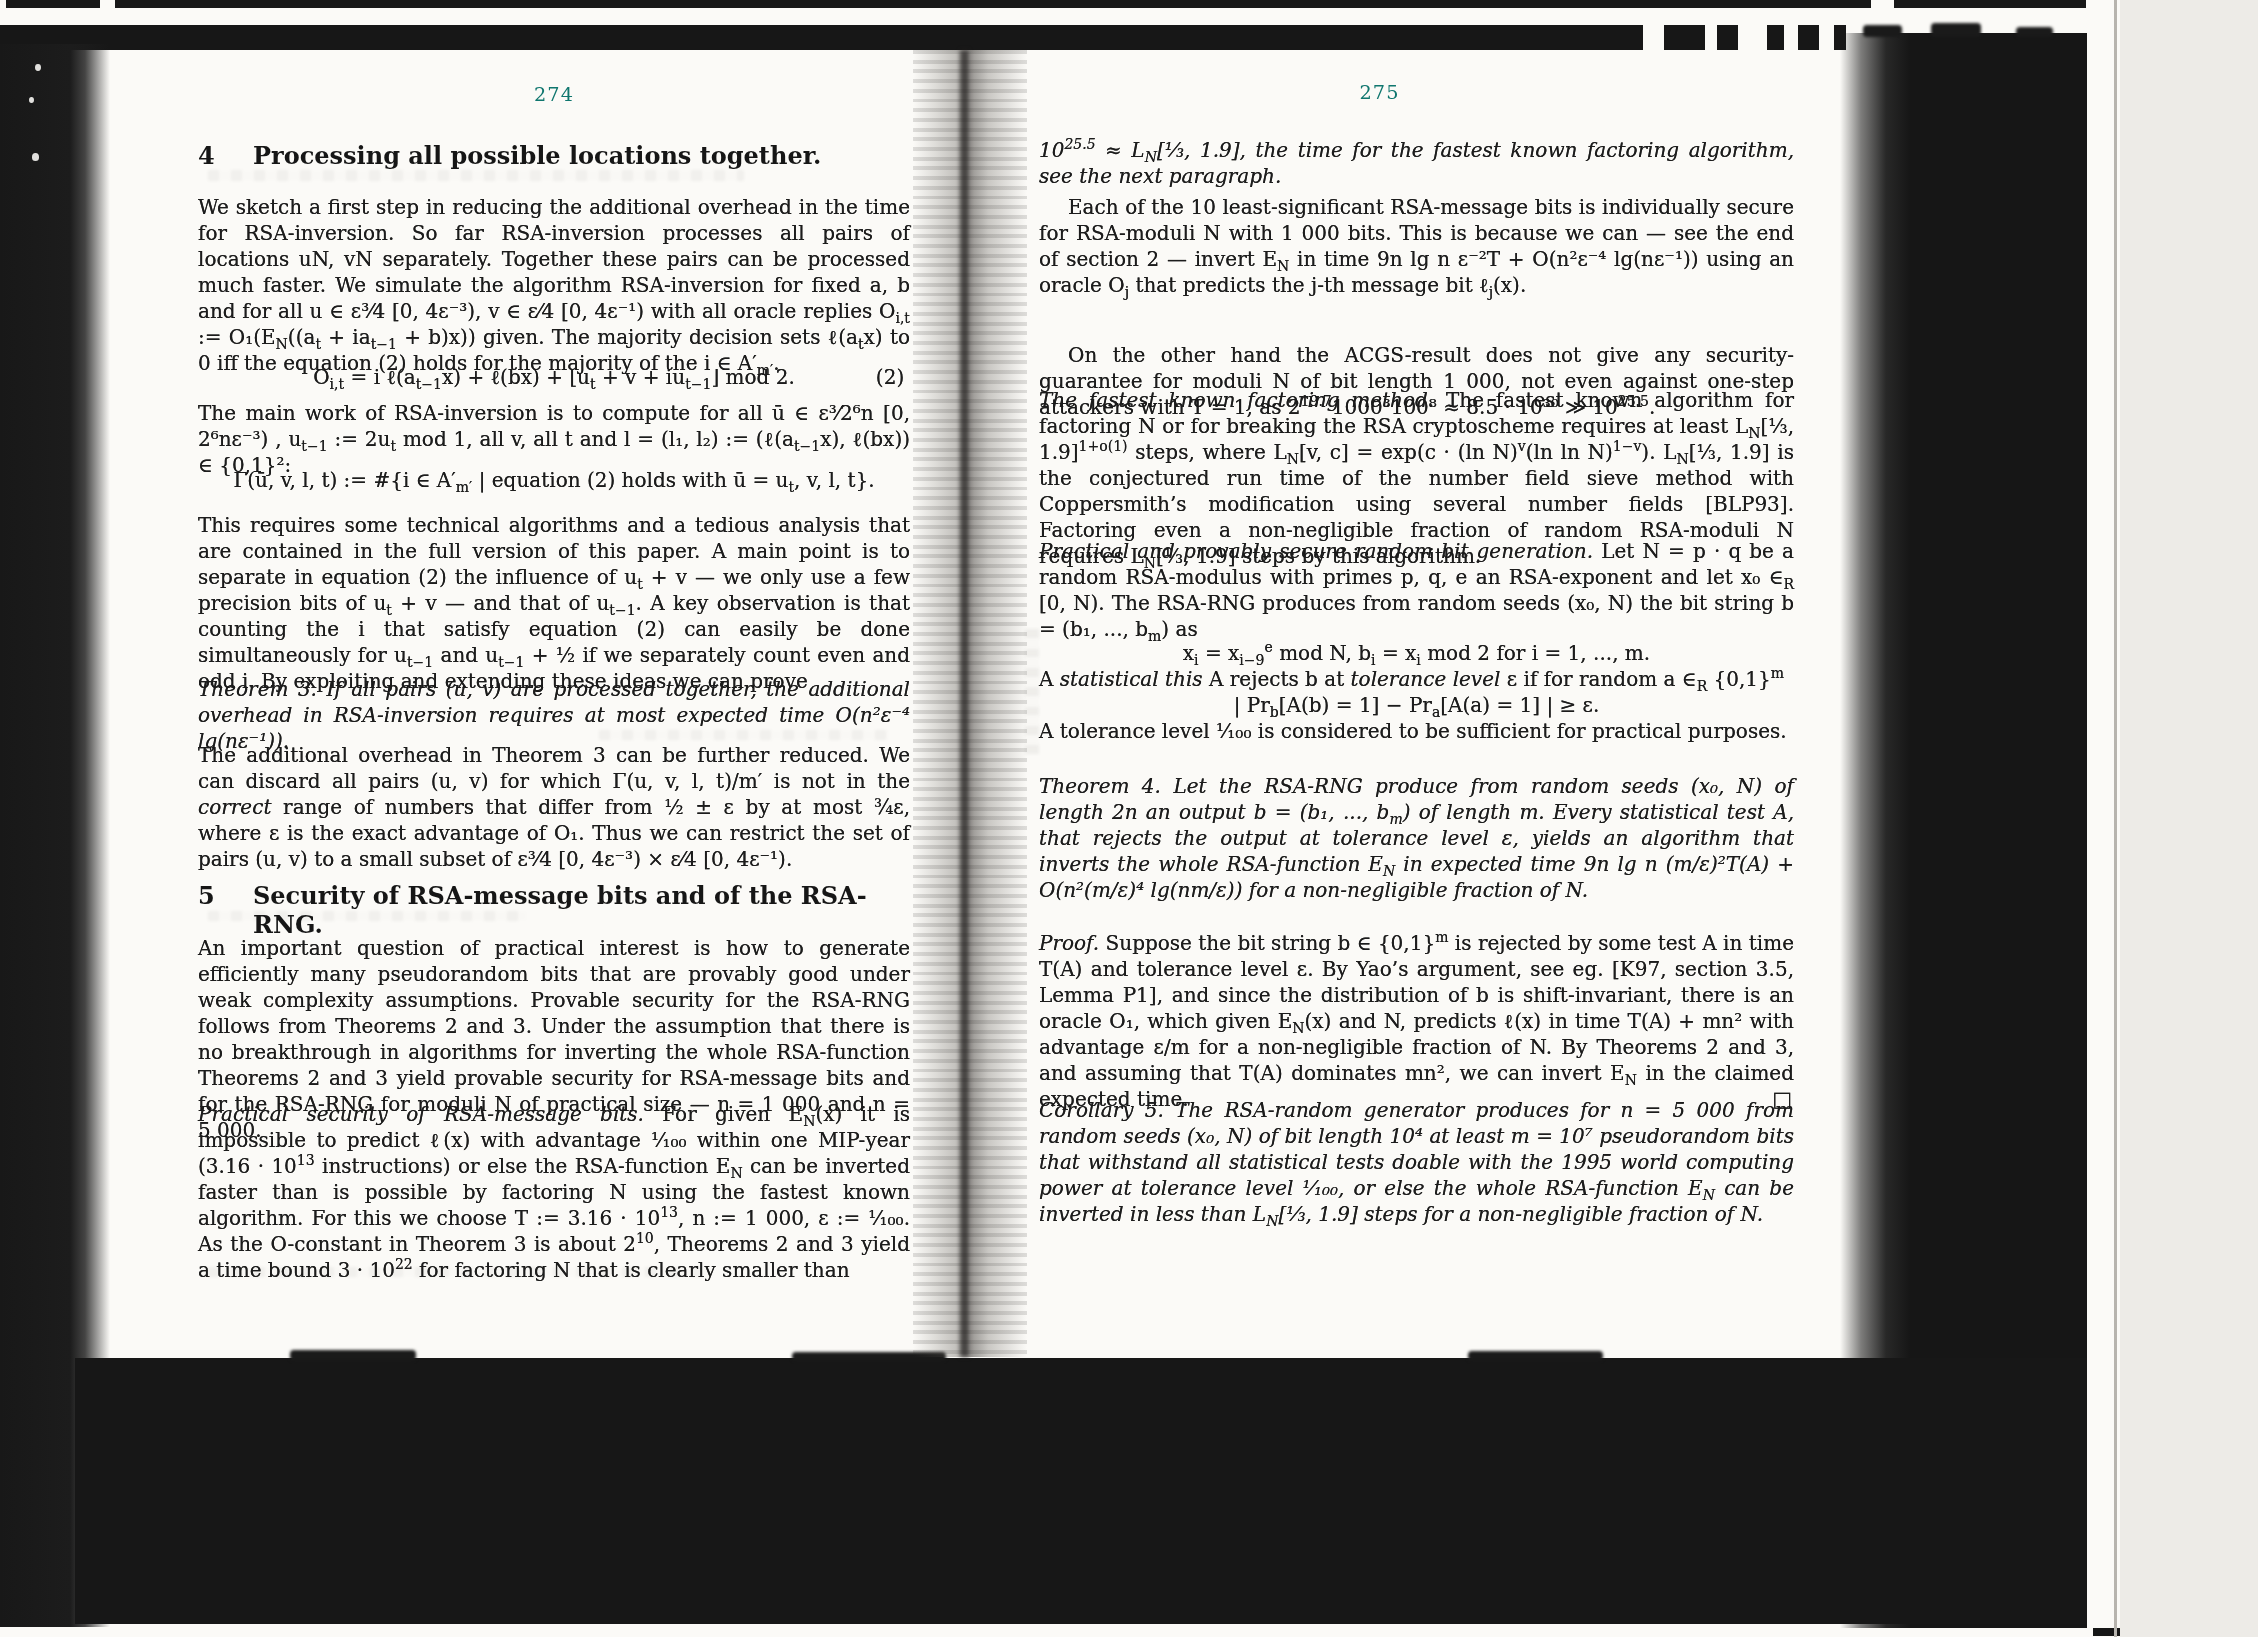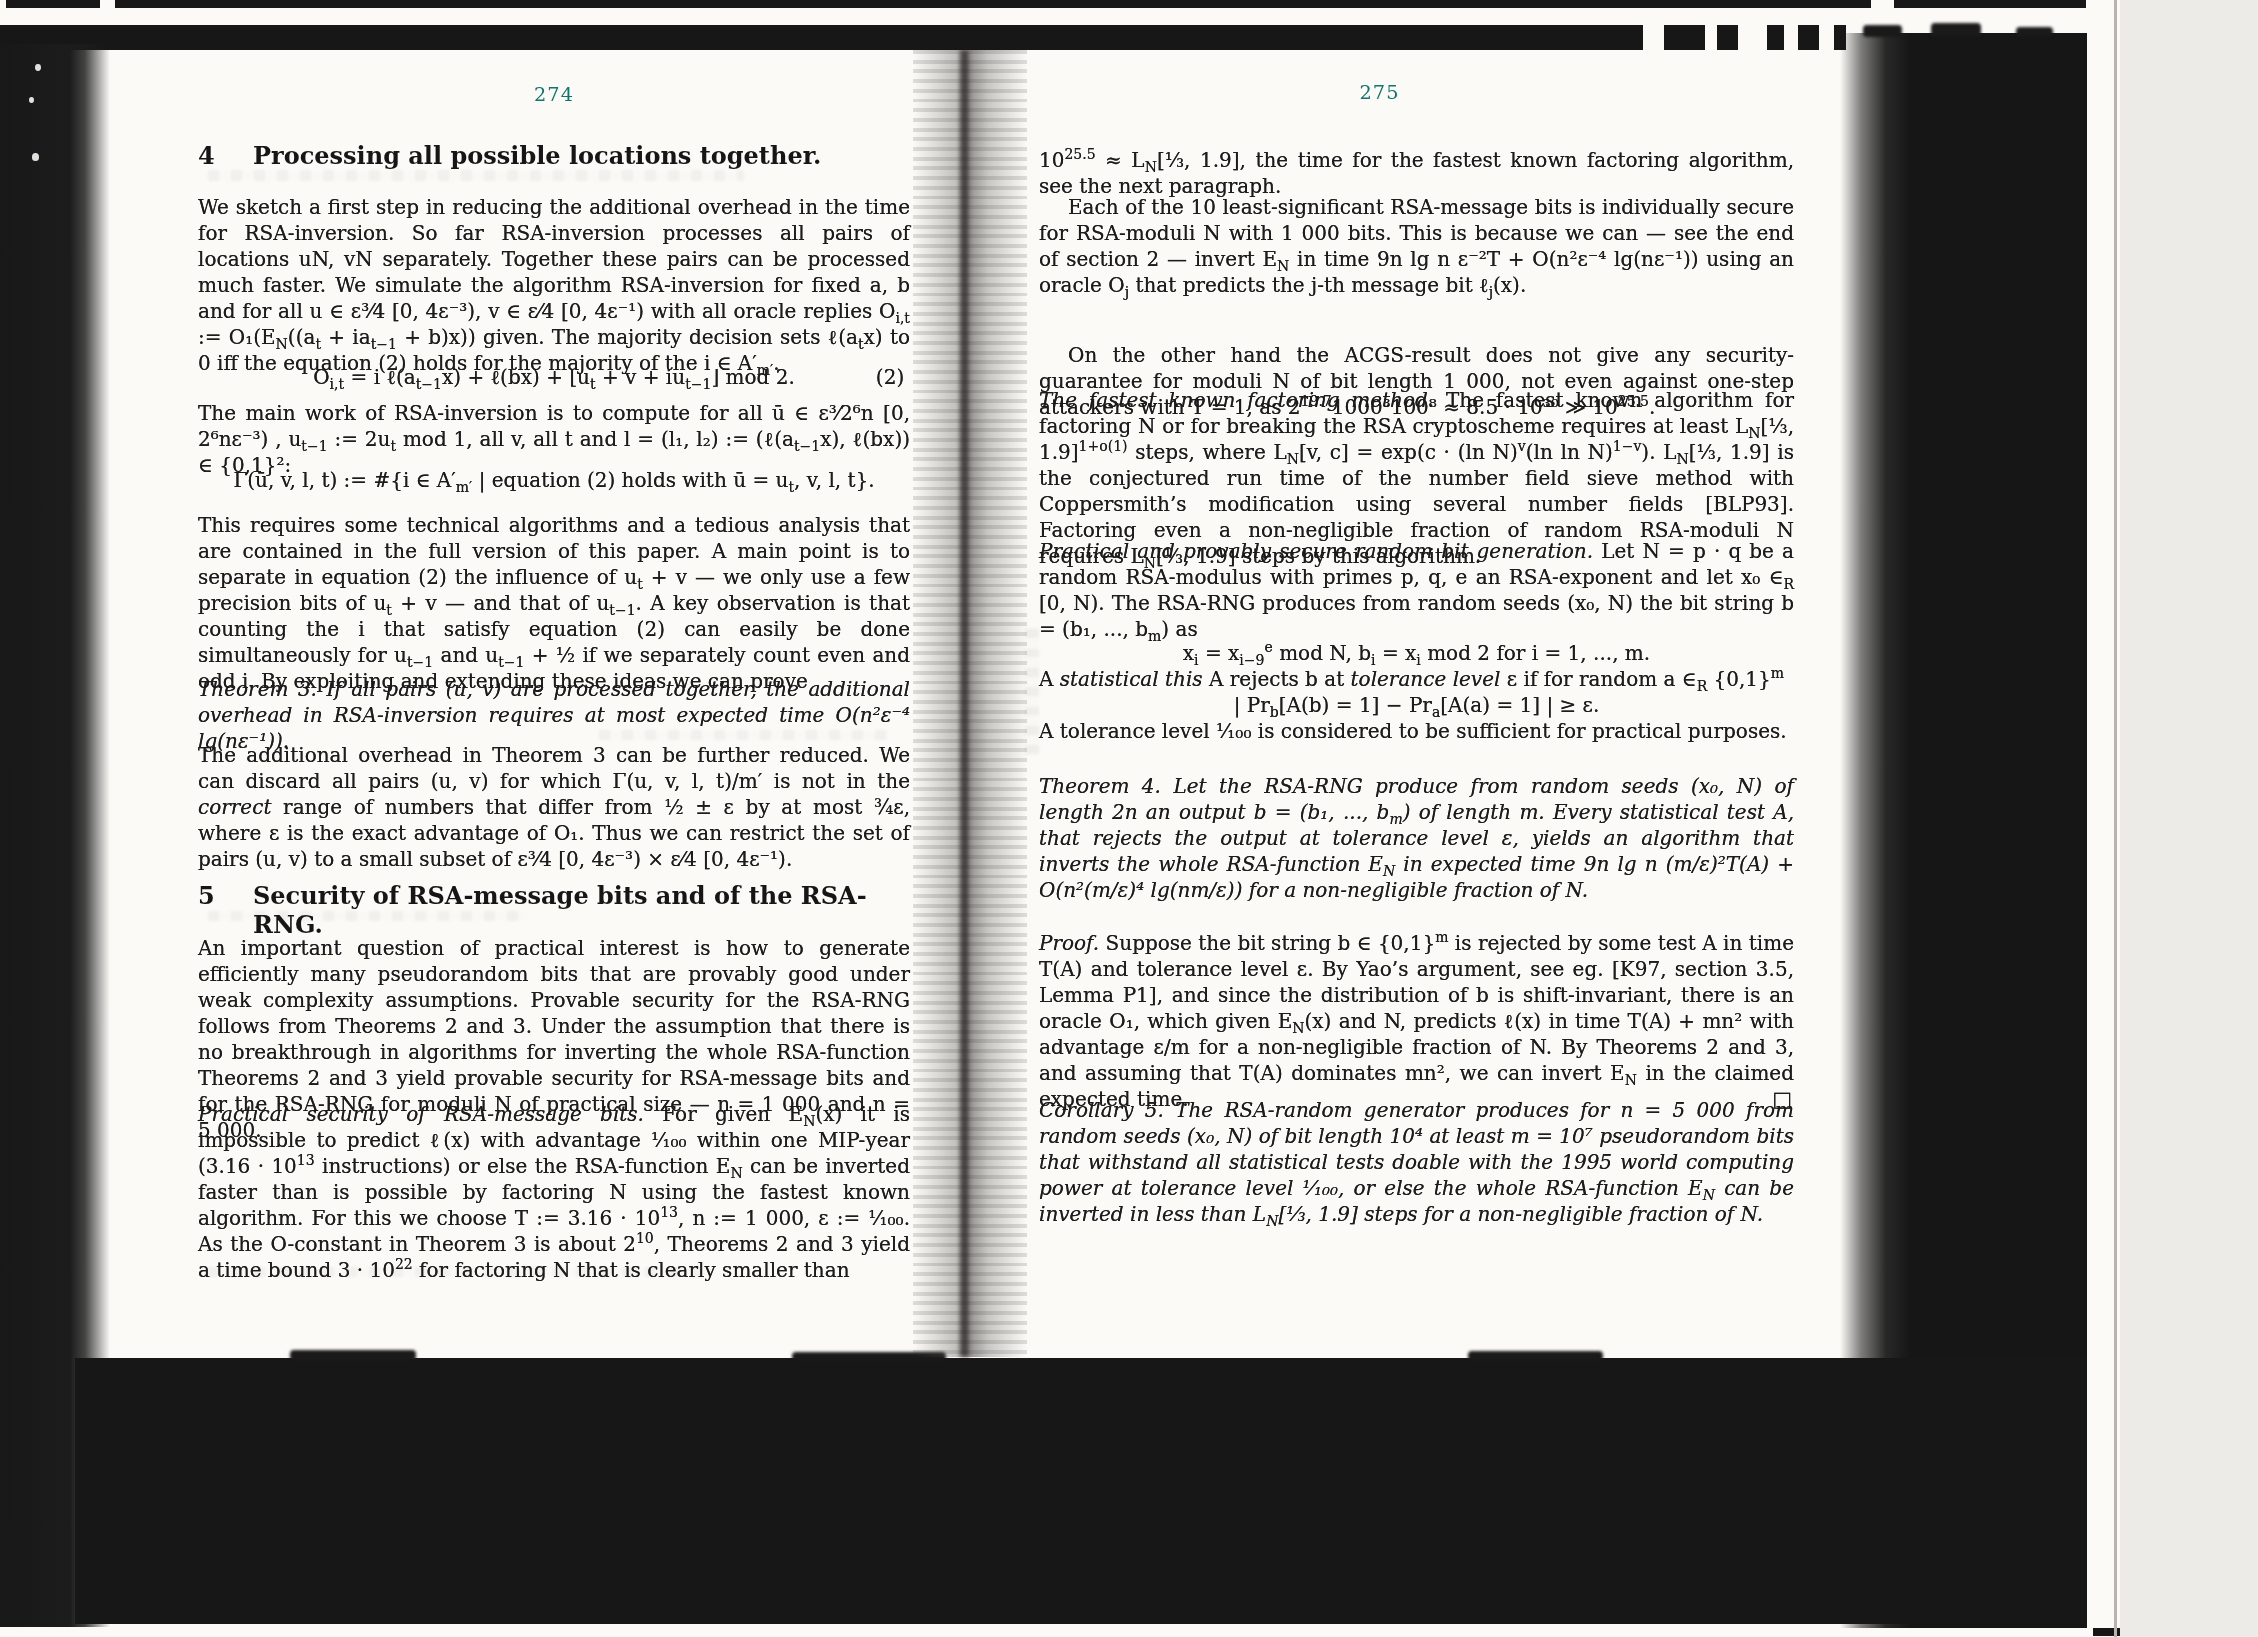--- a/index.html
+++ b/index.html
@@ -132,21 +132,21 @@
 
     <div class="para" style="top:1101px;">
       <span class="lead">Practical security of RSA-message bits.</span>
       <span> For given E<sub>N</sub>(x) it is impossible to predict ℓ(x) with advantage ¹⁄₁₀₀ within one MIP-year (3.16 · 10<sup>13</sup> instructions) or else the RSA-function E<sub>N</sub> can be inverted faster than is possible by factoring N using the fastest known algorithm. For this we choose T := 3.16 · 10<sup>13</sup>, n := 1 000, ε := ¹⁄₁₀₀. As the O-constant in Theorem 3 is about 2<sup>10</sup>, Theorems 2 and 3 yield a time bound 3 · 10<sup>22</sup> for factoring N that is clearly smaller than</span>
     </div>
   </div>
 
   <div class="page" id="pageR">
     <div class="pagenum" style="top:81px; transform:translateX(-37px);">275</div>
 
-    <div class="para" style="top:147px;">10<sup>25.5</sup> ≈ L<sub>N</sub>[⅓, 1.9], the time for the fastest known factoring algorithm, see the next paragraph.</div>
+    <div class="para" style="top:137px;font-style:italic;">10<sup>25.5</sup> ≈ L<sub>N</sub>[⅓, 1.9], the time for the fastest known factoring algorithm, see the next paragraph.</div>
     <div class="para indent" style="top:194px;">Each of the 10 least-significant RSA-message bits is individually secure for RSA-moduli N with 1 000 bits. This is because we can — see the end of section 2 — invert E<sub>N</sub> in time 9n lg n ε⁻²T + O(n²ε⁻⁴ lg(nε⁻¹)) using an oracle O<sub>j</sub> that predicts the j-th message bit ℓ<sub>j</sub>(x).</div>
     <div class="para indent" style="top:298px;margin-top:44px;">On the other hand the ACGS-result does not give any security-guarantee for moduli N of bit length 1 000, not even against one-step attackers with T = 1, as 2<sup>19.7</sup>1000³100⁸ ≈ 8.5 · 10³⁰ ≫ 10<sup>25.5</sup>.</div>
 
     <div class="para" style="top:387px;">
       <span class="lead">The fastest known factoring method.</span>
       <span> The fastest known algorithm for factoring N or for breaking the RSA cryptoscheme requires at least L<sub>N</sub>[⅓, 1.9]<sup>1+o(1)</sup> steps, where L<sub>N</sub>[v, c] = exp(c · (ln N)<sup>v</sup>(ln ln N)<sup>1−v</sup>). L<sub>N</sub>[⅓, 1.9] is the conjectured run time of the number field sieve method with Coppersmith’s modification using several number fields [BLP93]. Factoring even a non-negligible fraction of random RSA-moduli N requires L<sub>N</sub>[⅓, 1.9] steps by this algorithm.</span>
     </div>
 
     <div class="para" style="top:538px;">
       <span class="lead">Practical and provably secure random bit generation.</span>

